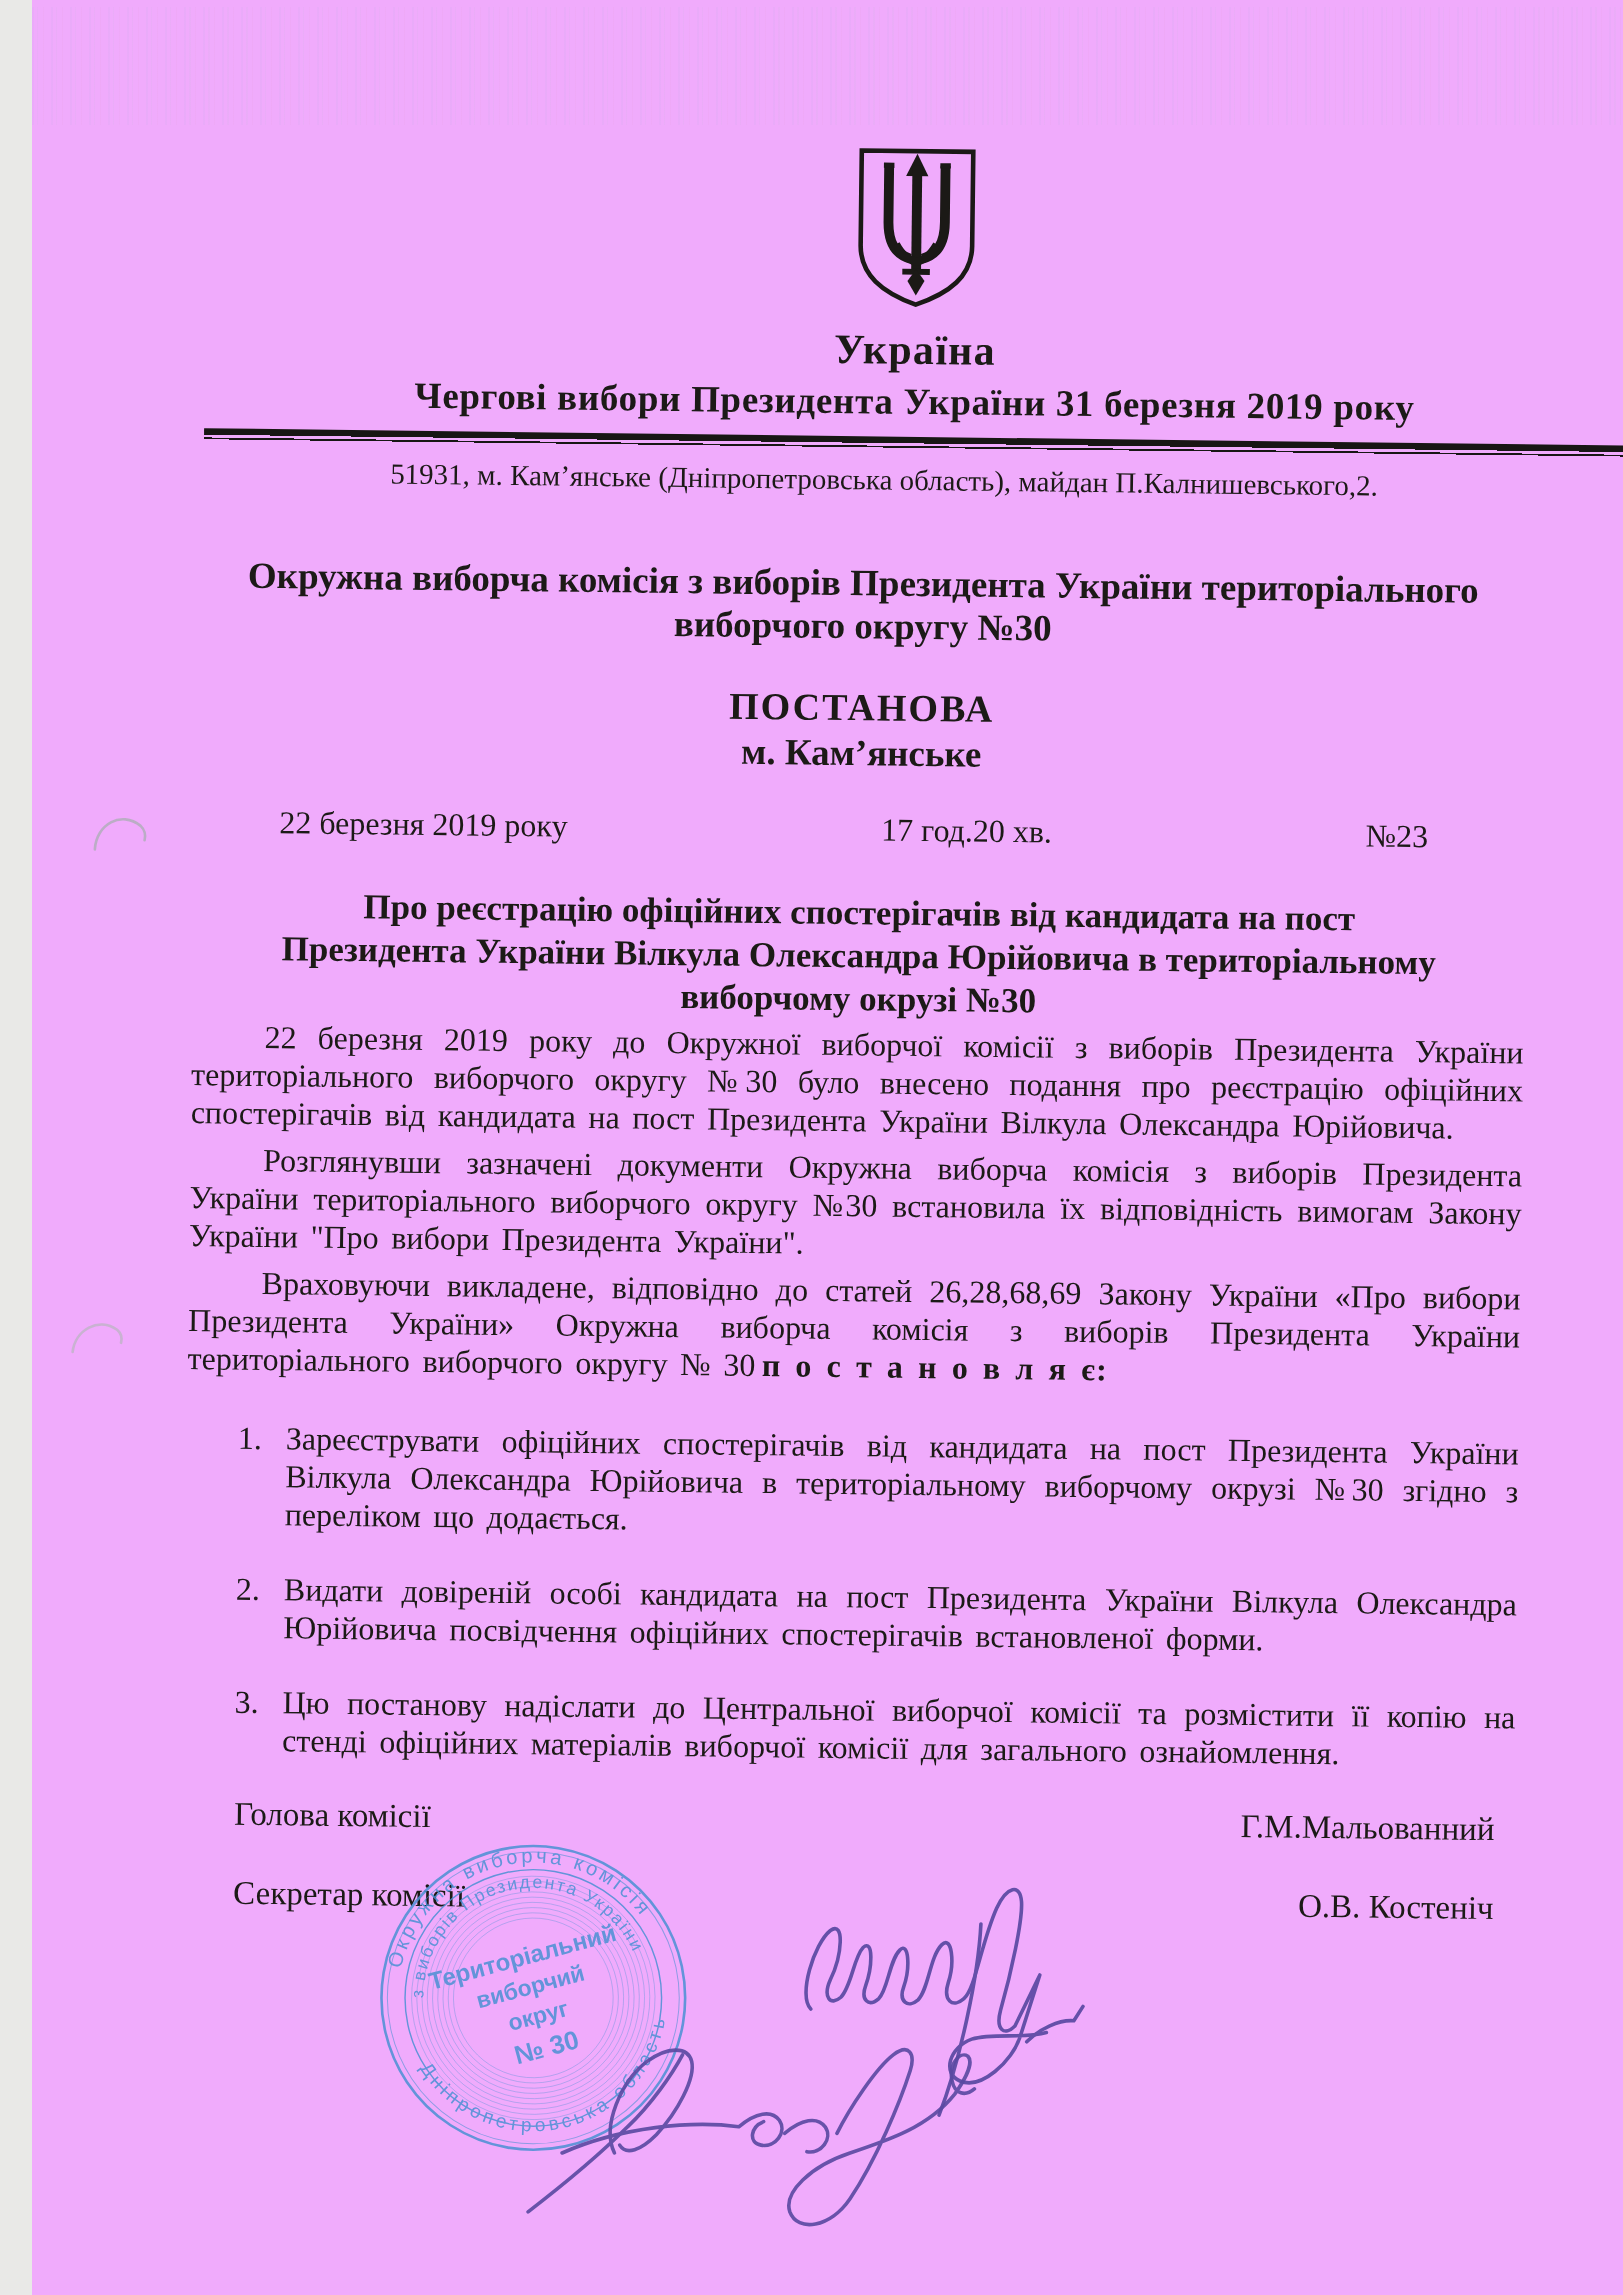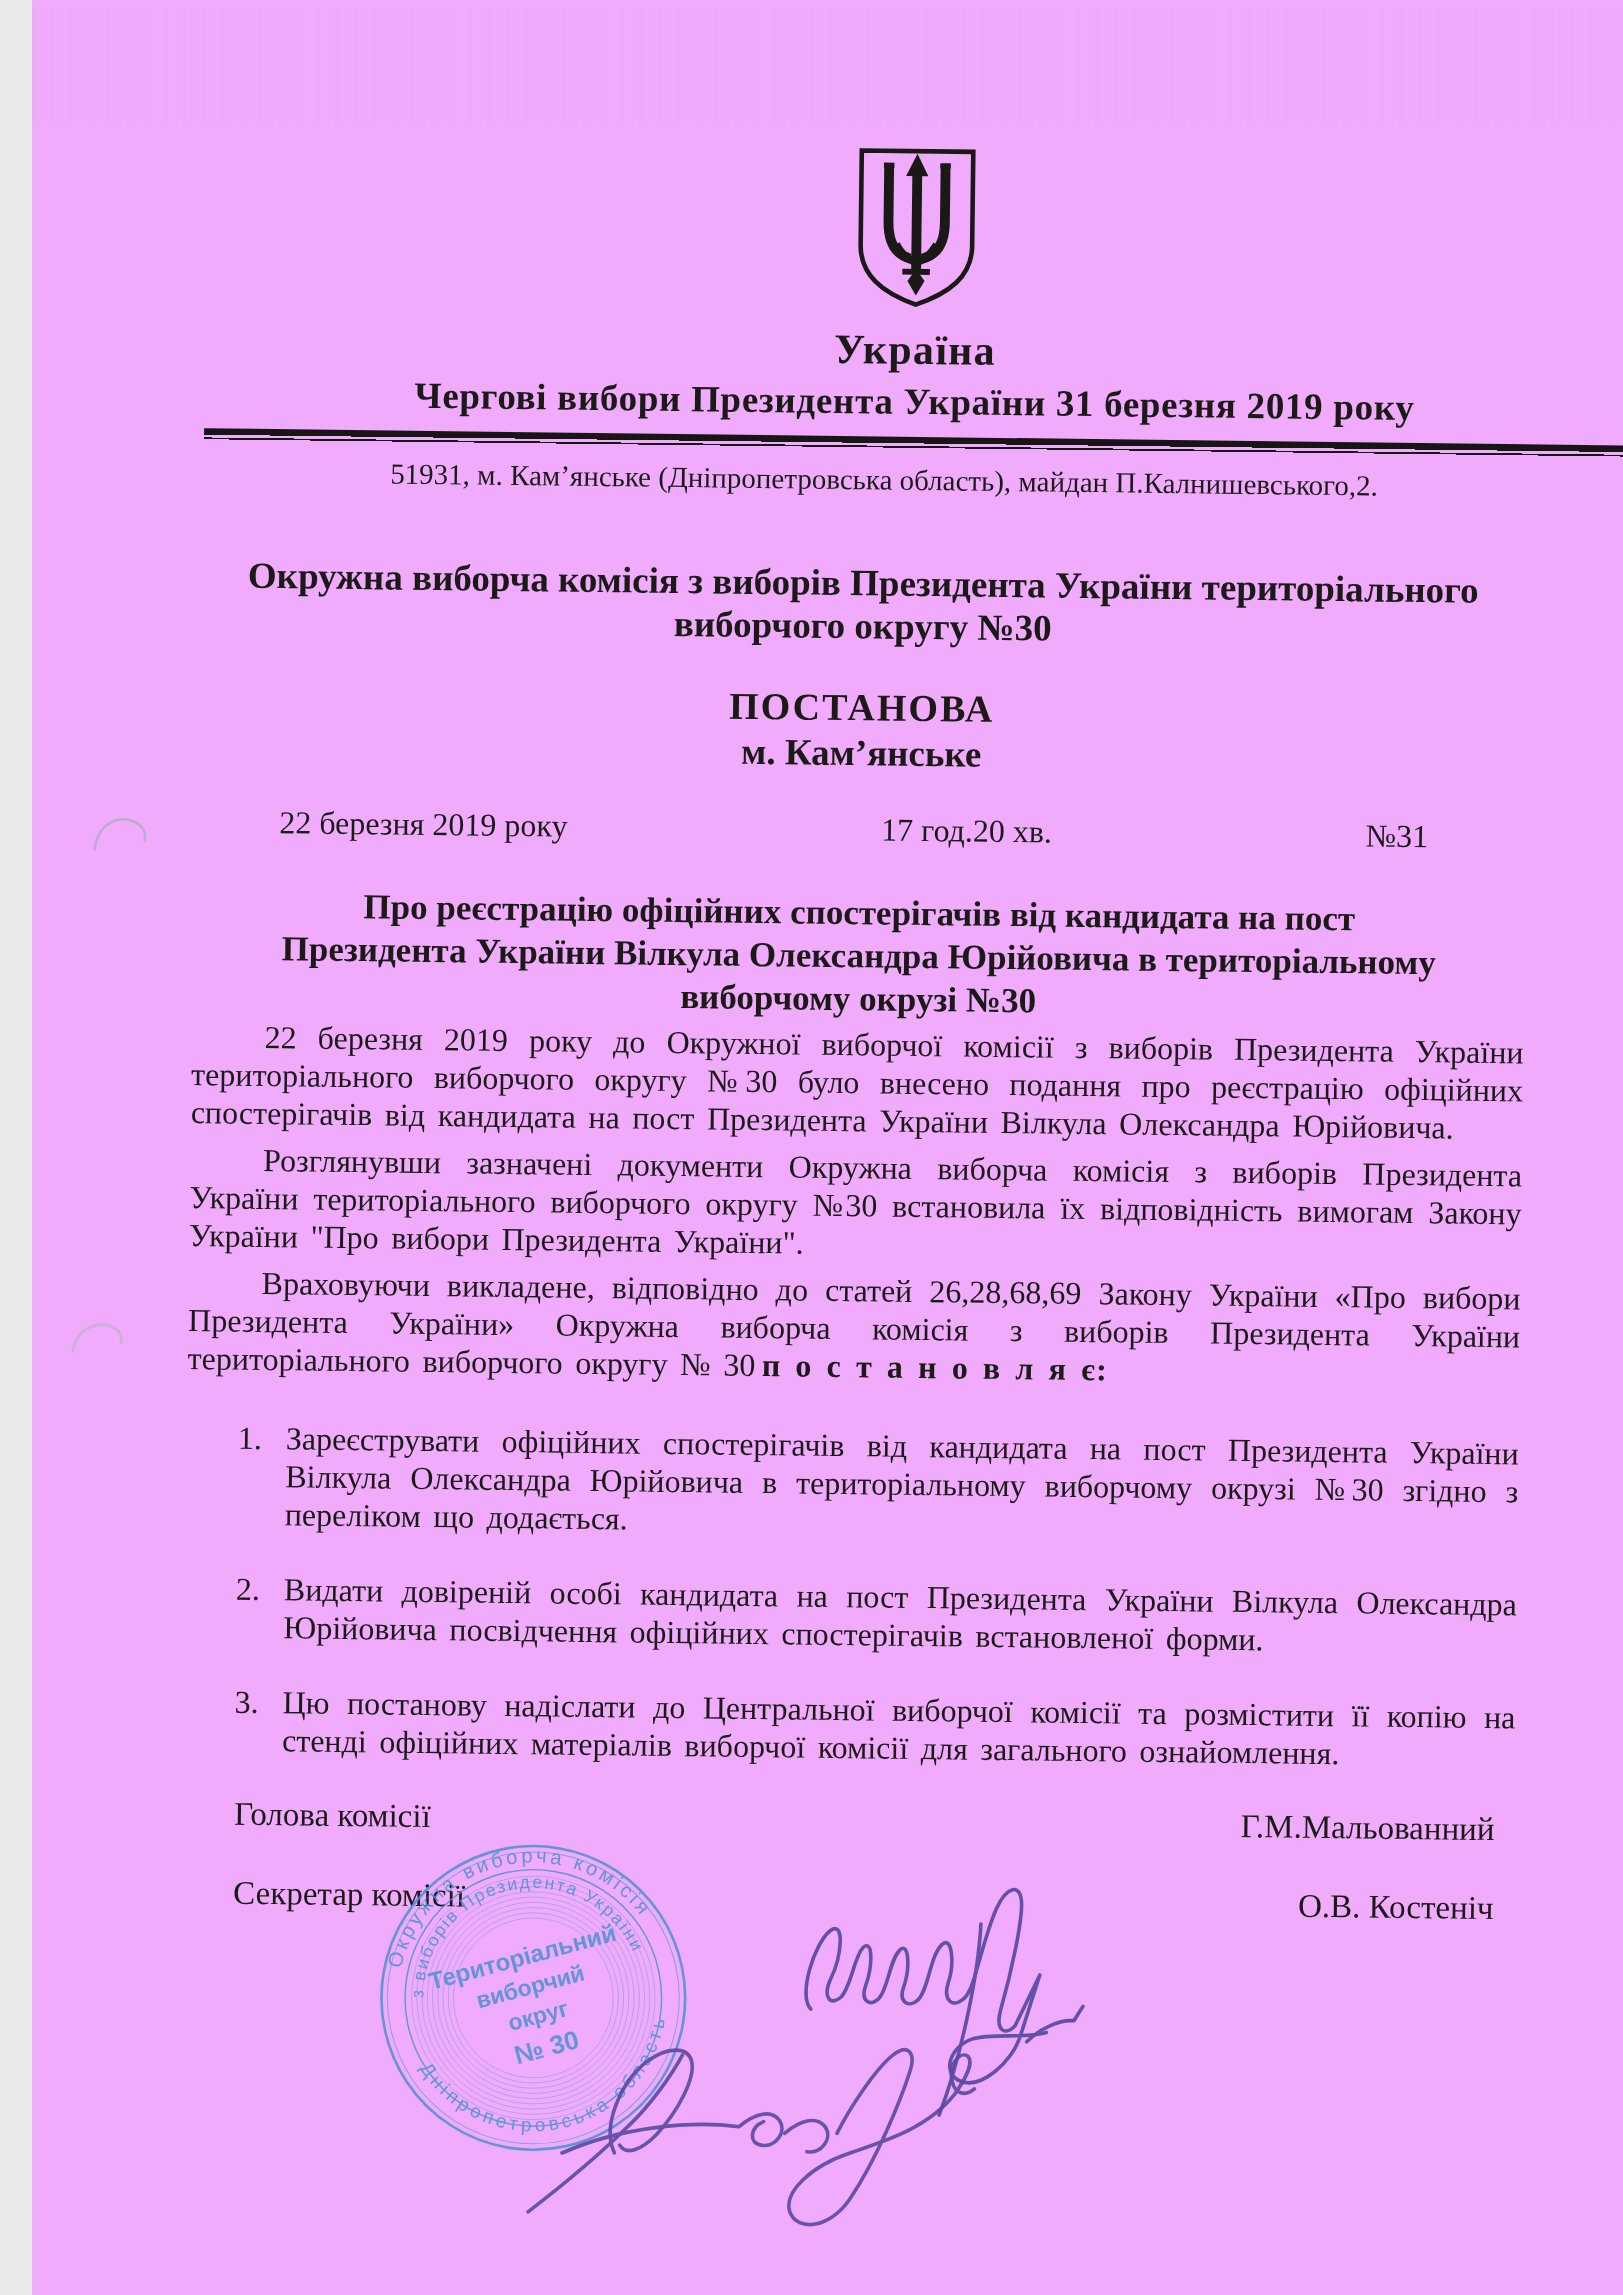--- a/index.html
+++ b/index.html
@@ -124,21 +124,21 @@
       <div>Окружна виборча комісія з виборів Президента України територіального</div>
       <div>виборчого округу №30</div>
     </div>
 
     <div class="doc-type">ПОСТАНОВА</div>
     <div class="place">м. Кам’янське</div>
 
     <div class="meta-row">
       <span>22 березня 2019 року</span>
       <span>17 год.20 хв.</span>
-      <span>№31</span>
+      <span>№23</span>
     </div>
 
     <div class="subject">
       <div>Про реєстрацію офіційних спостерігачів від кандидата  на пост</div>
       <div>Президента України Вілкула Олександра Юрійовича  в територіальному</div>
       <div>виборчому окрузі №30</div>
     </div>
 
     <p class="body-par">22 березня 2019 року до Окружної  виборчої комісії  з виборів Президента України територіального виборчого округу №30 було внесено подання про реєстрацію офіційних спостерігачів від кандидата на пост Президента України Вілкула Олександра Юрійовича.</p>
     <p class="body-par">Розглянувши зазначені документи Окружна виборча комісія з виборів Президента України територіального виборчого округу №30 встановила їх відповідність вимогам Закону України "Про вибори Президента України".</p>

